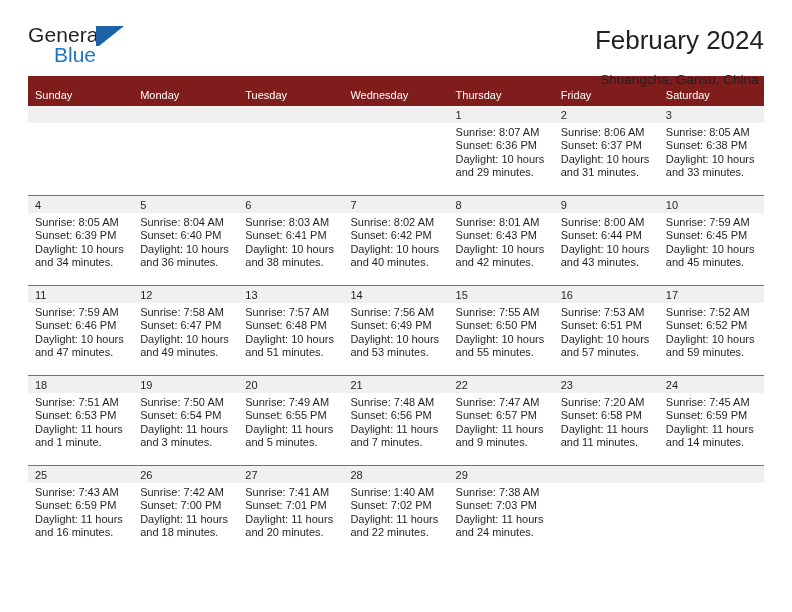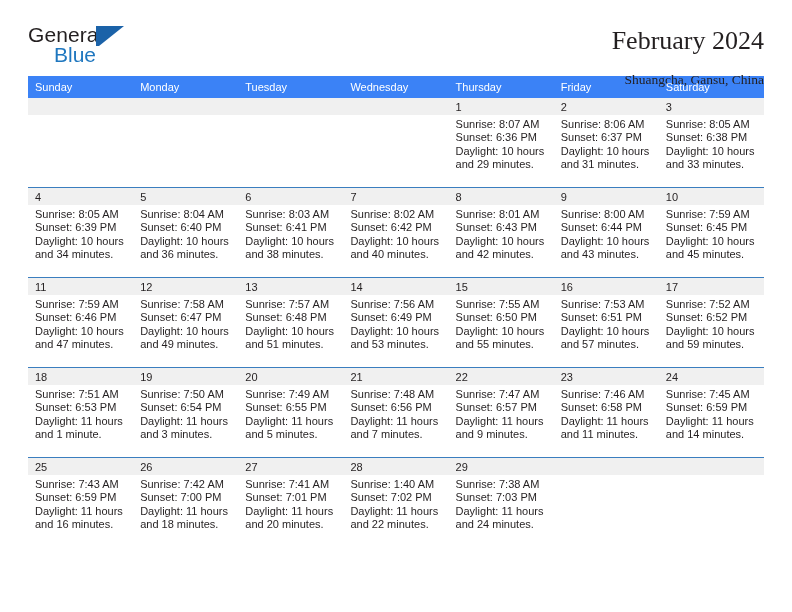--- a/index.html
+++ b/index.html
@@ -75,23 +75,22 @@
     position: absolute;
     left: 3px;
     top: 0;
     width: 0;
     height: 0;
     border-left: 25px solid #1b62a8;
     border-bottom: 20px solid transparent;
   }
 
   .title-block {
-    text-align: right;
+    text-align: center;
     padding-top: 2px;
-    font-family: Liberation Serif, serif;
   }
   .month-title {
     font-size: 26px;
     font-weight: normal;
     color: #231f20;
     line-height: 1.15;
     white-space: nowrap;
   }
   .location {
     font-size: 13.5px;
@@ -100,26 +99,26 @@
     white-space: nowrap;
   }
 
   
   .calendar {
     width: 736px;
     border-collapse: collapse;
     table-layout: fixed;
   }
   .dow-row th {
-    background: #3b82f6;
+    background: #7f1d1d;
     color: #ffffff;
     font-size: 11px;
     font-weight: normal;
     text-align: left;
-    padding: 5px 0 5px 7px;
+    padding: 13px 0 5px 7px;
     height: 19px;
     box-sizing: border-box;
     border: none;
     vertical-align: middle;
   }
 
   .week-row td {
     vertical-align: top;
     padding: 0;
     border: none;
@@ -464,21 +463,21 @@
                 <div>Sunset: 6:57 PM</div>
                 <div>Daylight: 11 hours</div>
                 <div>and 9 minutes.</div>
               </div>
             </div>
           </td>
           <td>
             <div class="cell">
               <div class="daynum-band">23</div>
               <div class="details">
-                <div>Sunrise: 7:46 AM</div>
+                <div>Sunrise: 7:20 AM</div>
                 <div>Sunset: 6:58 PM</div>
                 <div>Daylight: 11 hours</div>
                 <div>and 11 minutes.</div>
               </div>
             </div>
           </td>
           <td>
             <div class="cell">
               <div class="daynum-band">24</div>
               <div class="details">

